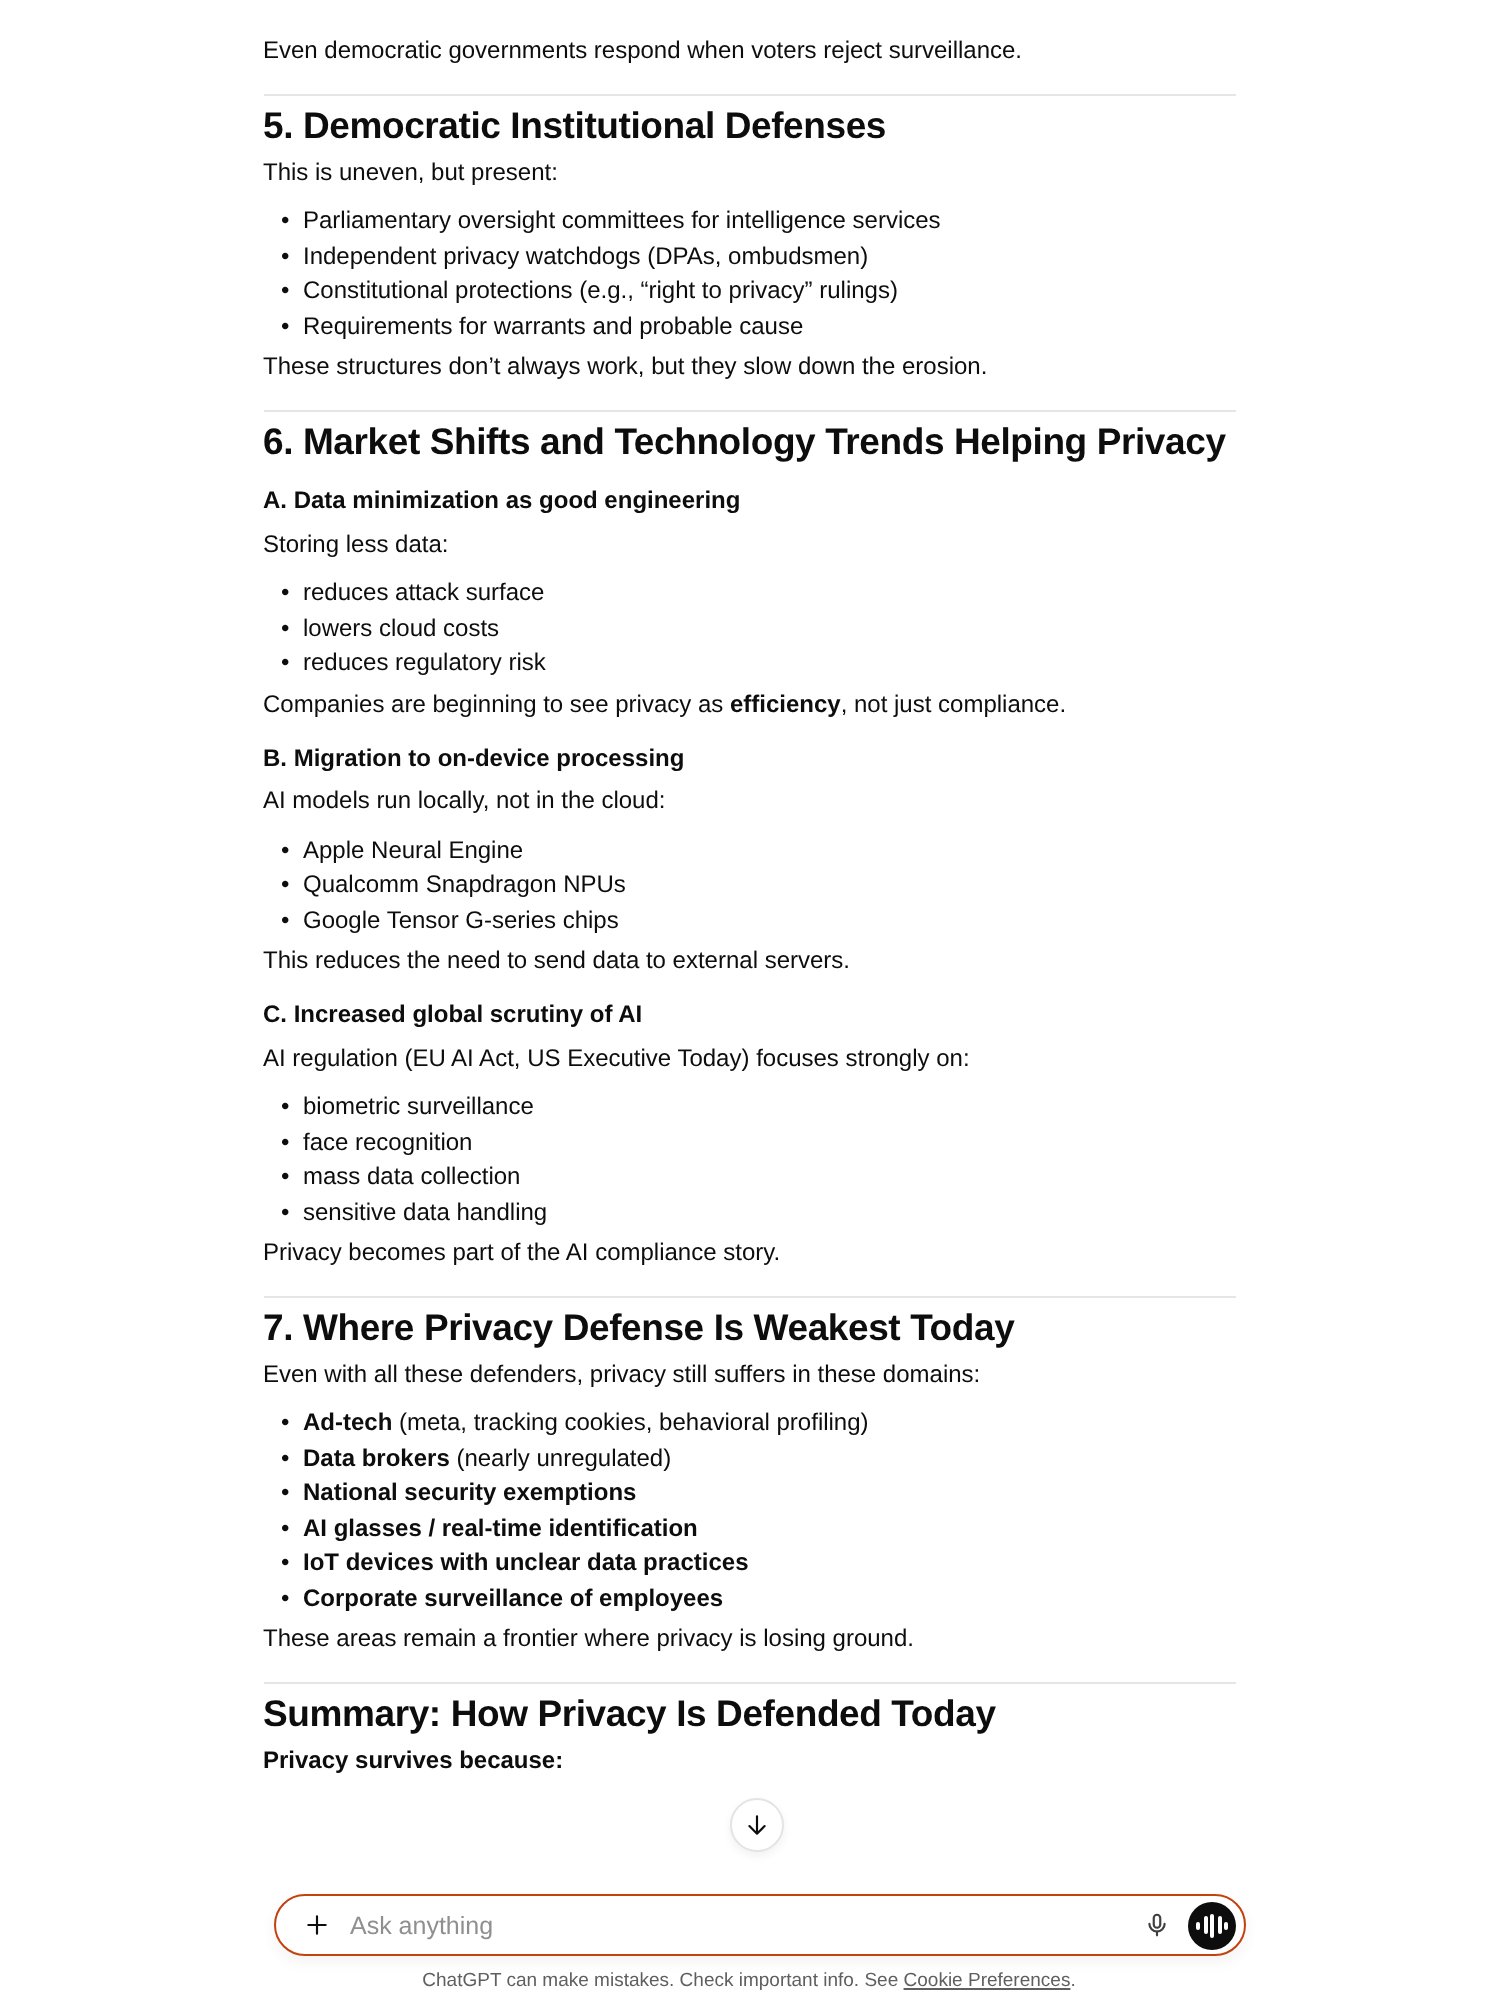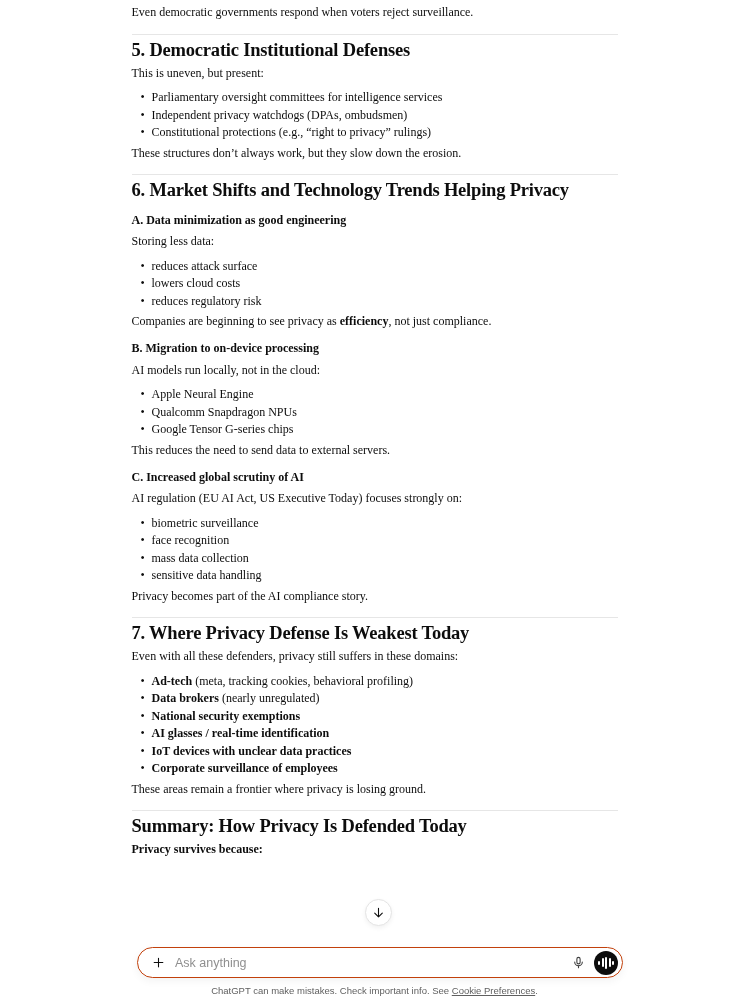--- a/index.html
+++ b/index.html
@@ -7,24 +7,23 @@
     width: 749px; height: 1000px;
     background: #ffffff;
     font-family: "Liberation Sans", "DejaVu Sans", sans-serif;
     color: #0d0d0d;
     overflow: hidden;
     position: relative;
   }
   .chat-column {
     width: 486px;
     margin: 0 auto;
-    padding-top: 4px;
+    padding-top: 17px;
     font-size: 12px;
     line-height: 17.5px;
-    font-family: Liberation Serif, serif;
   }
   p { margin: 0 0 7px; }
   hr {
     border: none;
     border-top: 1px solid #e6e6e6;
     margin: 12px 0 0;
   }
   h2 {
     font-size: 18.5px;
     line-height: 24px;
@@ -150,20 +149,21 @@
   <p>Even democratic governments respond when voters reject surveillance.</p>
 
   <hr>
 
   <h2>5. Democratic Institutional Defenses</h2>
   <p>This is uneven, but present:</p>
   <ul>
     <li>Parliamentary oversight committees for intelligence services</li>
     <li>Independent privacy watchdogs (DPAs, ombudsmen)</li>
     <li>Constitutional protections (e.g., “right to privacy” rulings)</li>
+    <li>Requirements for warrants and probable cause</li>
   </ul>
   <p>These structures don’t always work, but they slow down the erosion.</p>
 
   <hr>
 
   <h2>6. Market Shifts and Technology Trends Helping Privacy</h2>
 
   <h3>A. Data minimization as good engineering</h3>
   <p>Storing less data:</p>
   <ul>

